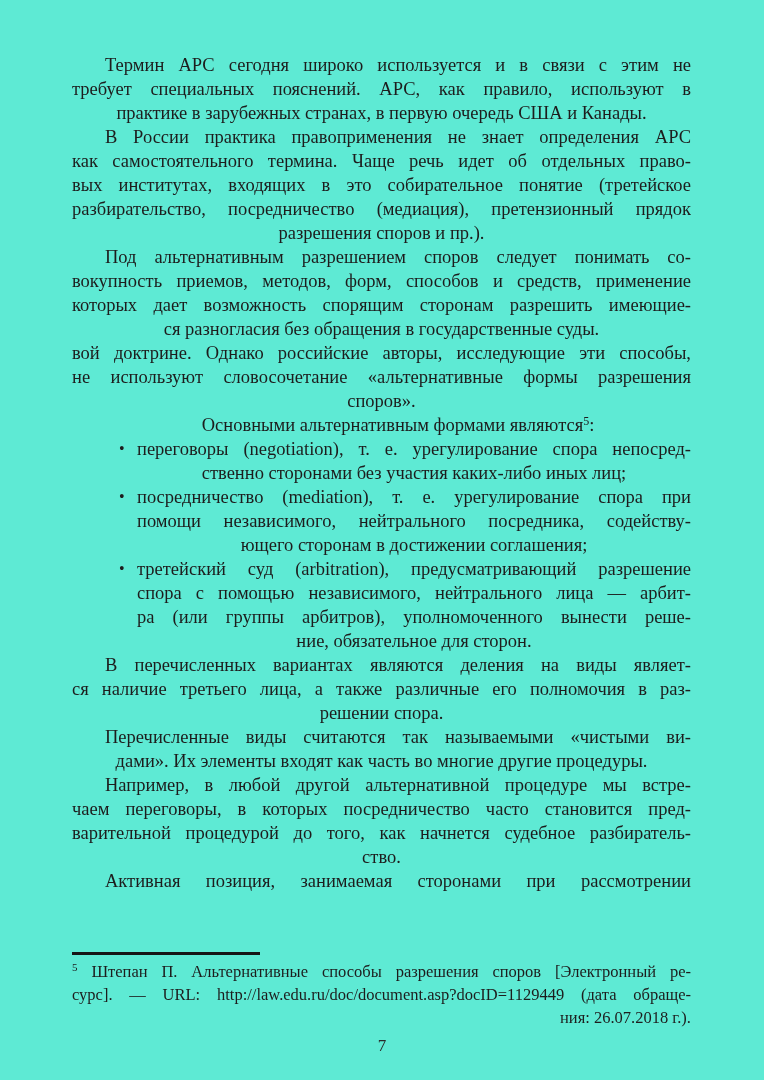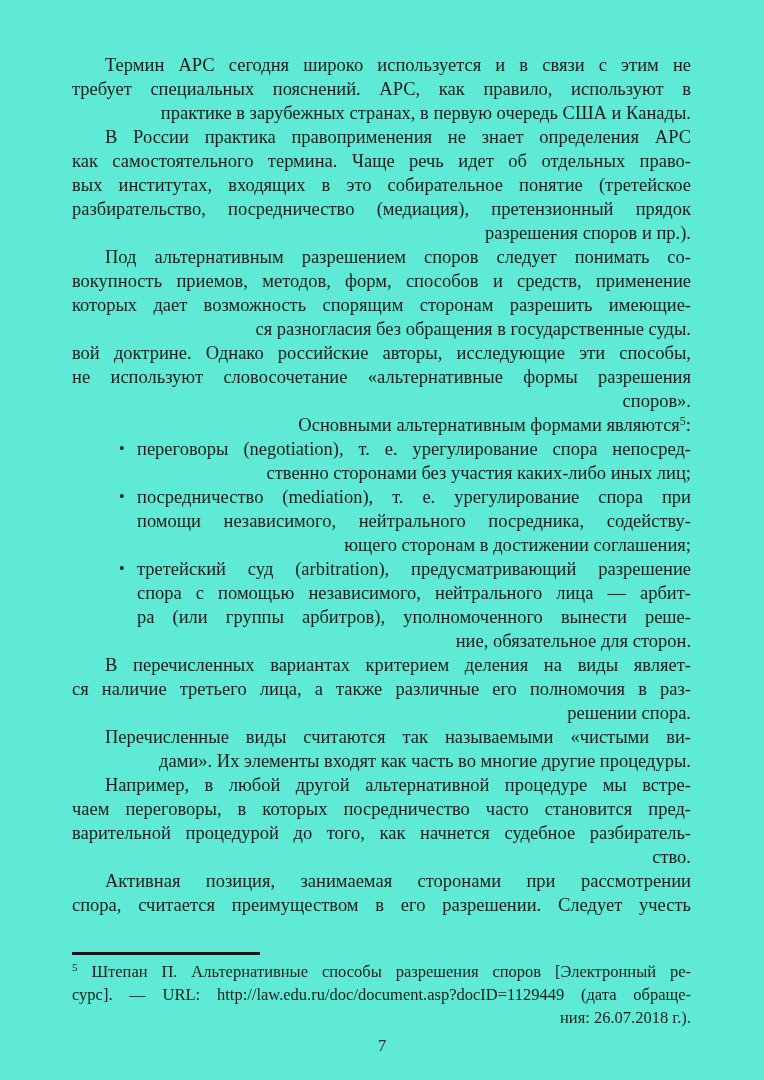--- a/index.html
+++ b/index.html
@@ -15,21 +15,21 @@
     position: absolute; inset: 0;
     background: #5eead4;
   }
   .text-block {
     position: absolute;
     top: 53px; left: 72px; width: 619px;
     font-size: 18.5px;
   }
   .line {
     height: 24px; line-height: 24px;
-    text-align: right;
+    text-align: center;
   }
   .just {
     text-align: justify;
     text-align-last: justify;
   }
   .indent { padding-left: 33px; }
   .bullet-item { position: relative; }
   .bullet-item .line { margin-left: 65px; }
   .bullet-mark {
     position: absolute; left: 47px; top: 0;
@@ -117,40 +117,39 @@
 
     <div class="bullet-item">
       <span class="bullet-mark">•</span>
       <div class="line just">третейский суд (arbitration), предусматривающий разрешение</div>
       <div class="line just">спора с помощью независимого, нейтрального лица — арбит-</div>
       <div class="line just">ра (или группы арбитров), уполномоченного вынести реше-</div>
       <div class="line">ние, обязательное для сторон.</div>
     </div>
 
     <div>
-      <div class="line just indent">В перечисленных вариантах критерием деления на виды являет-</div>
+      <div class="line just indent">В перечисленных вариантах являются деления на виды являет-</div>
       <div class="line just">ся наличие третьего лица, а также различные его полномочия в раз-</div>
       <div class="line">решении спора.</div>
     </div>
 
     <div>
       <div class="line just indent">Перечисленные виды считаются так называемыми «чистыми ви-</div>
       <div class="line">дами». Их элементы входят как часть во многие другие процедуры.</div>
     </div>
 
     <div>
       <div class="line just indent">Например, в любой другой альтернативной процедуре мы встре-</div>
       <div class="line just">чаем переговоры, в которых посредничество часто становится пред-</div>
       <div class="line just">варительной процедурой до того, как начнется судебное разбиратель-</div>
       <div class="line">ство.</div>
     </div>
 
     <div>
       <div class="line just indent">Активная позиция, занимаемая сторонами при рассмотрении</div>
-      <div class="line just">спора, считается преимуществом в его разрешении. Следует учесть</div>
     </div>
 
   </div>
 
   <div class="footnote-sep"></div>
 
   <div class="footnote">
     <div class="fline just"><sup class="fn-marker">5</sup> <span class="fn-author">Штепан П.</span><span> Альтернативные способы разрешения споров [Электронный ре-</span></div>
     <div class="fline just">сурс]. — URL: http://law.edu.ru/doc/document.asp?docID=1129449 (дата обраще-</div>
     <div class="fline">ния: 26.07.2018 г.).</div>

